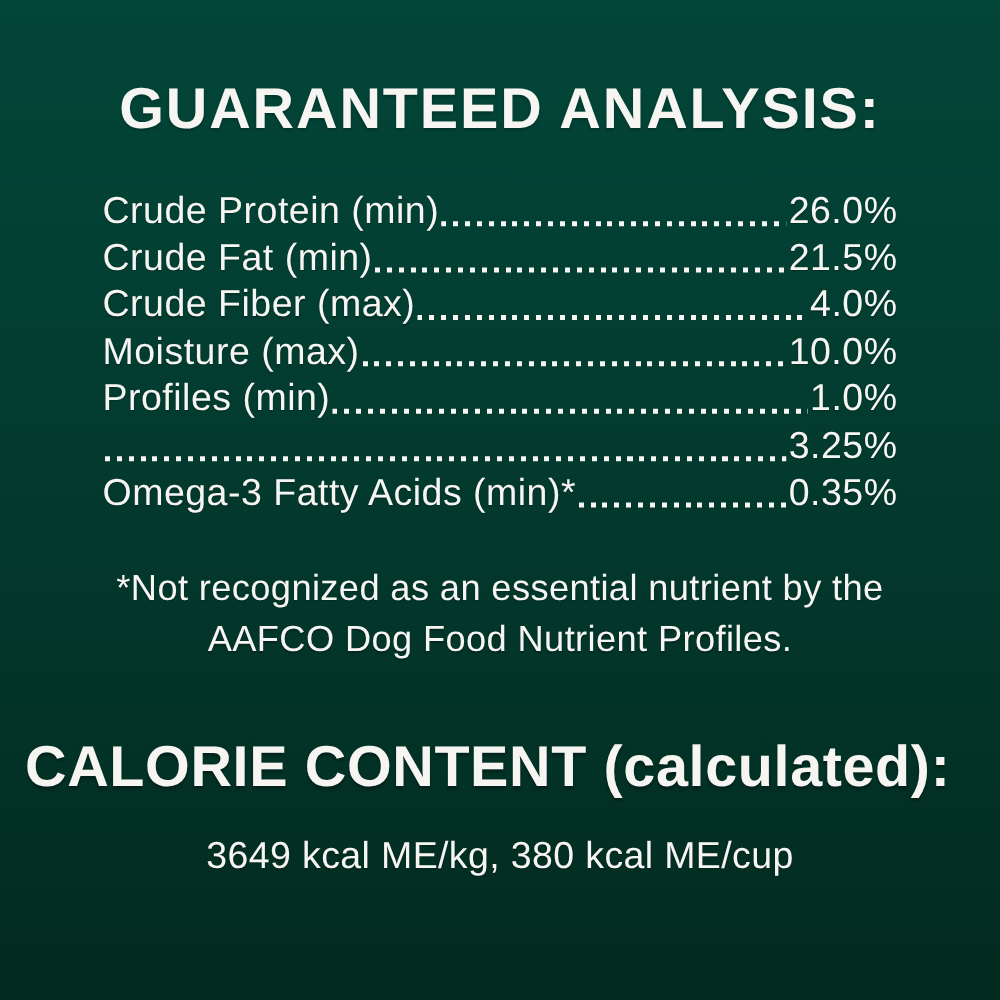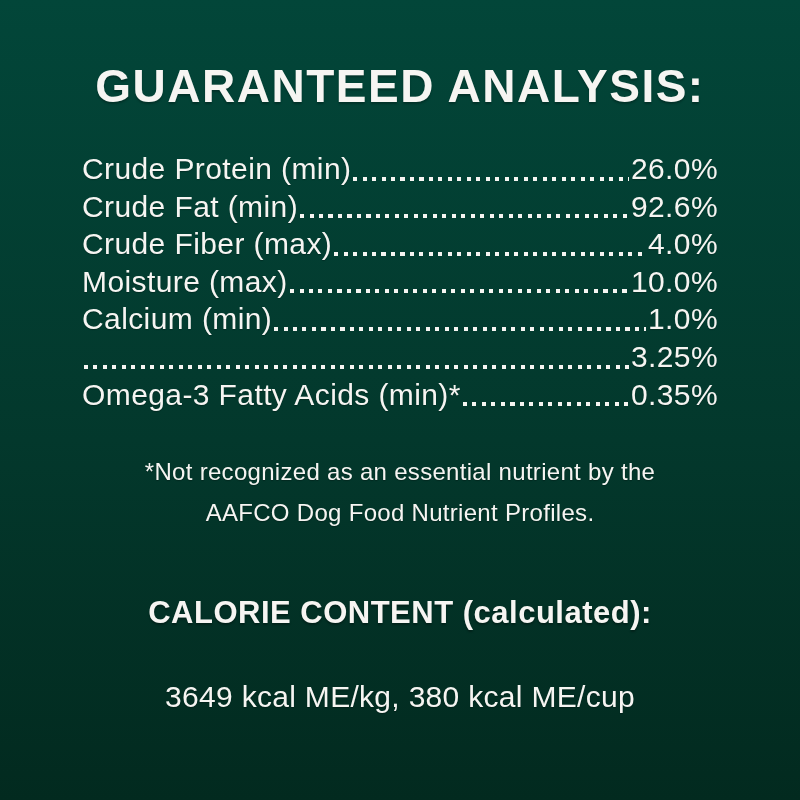--- a/index.html
+++ b/index.html
@@ -44,33 +44,33 @@
   .row .lbl, .row .val { flex: 0 0 auto; }
   .row .leader {
     flex: 1 1 auto;
     height: 4px;
     align-self: flex-end;
     margin: 0 2px 9px 2px;
     background-image: repeating-linear-gradient(90deg, #f6f5f2 0px, #f6f5f2 4px, transparent 4px, transparent 9.5px);
   }
   .footnote {
     margin: 36px 60px 0 60px;
-    font-size: 24px;
+    font-size: 29px;
     line-height: 41px;
     text-align: center;
     letter-spacing: 0.3px;
     text-shadow: 0 1px 1px rgba(0,0,0,0.25);
   }
   .calorie-title {
-    margin: 52px 20px 12px 20px;
-    font-size: 31px;
+    margin: 52px 20px 0 20px;
+    font-size: 46px;
     line-height: 56px;
     font-weight: bold;
     letter-spacing: 0.5px;
-    text-align: center;
+    text-align: left;
     text-shadow: 0 2px 2px rgba(0,0,0,0.3);
   }
   .calorie-value {
     margin: 26px 40px 0 40px;
     font-size: 30px;
     line-height: 36px;
     text-align: center;
     letter-spacing: 0.3px;
     text-shadow: 0 1px 1px rgba(0,0,0,0.25);
   }
@@ -84,34 +84,34 @@
 
   <div class="table">
     <div class="row">
       <span class="lbl">Crude Protein (min)</span>
       <span class="leader"></span>
       <span class="val">26.0%</span>
     </div>
     <div class="row">
       <span class="lbl">Crude Fat (min)</span>
       <span class="leader"></span>
-      <span class="val">92.6%</span>
+      <span class="val">21.5%</span>
     </div>
     <div class="row">
       <span class="lbl">Crude Fiber (max)</span>
       <span class="leader"></span>
       <span class="val">4.0%</span>
     </div>
     <div class="row">
       <span class="lbl">Moisture (max)</span>
       <span class="leader"></span>
       <span class="val">10.0%</span>
     </div>
     <div class="row">
-      <span class="lbl">Calcium (min)</span>
+      <span class="lbl">Profiles (min)</span>
       <span class="leader"></span>
       <span class="val">1.0%</span>
     </div>
     <div class="row">
       <span class="leader"></span>
       <span class="val">3.25%</span>
     </div>
     <div class="row">
       <span class="lbl">Omega-3 Fatty Acids (min)*</span>
       <span class="leader"></span>

